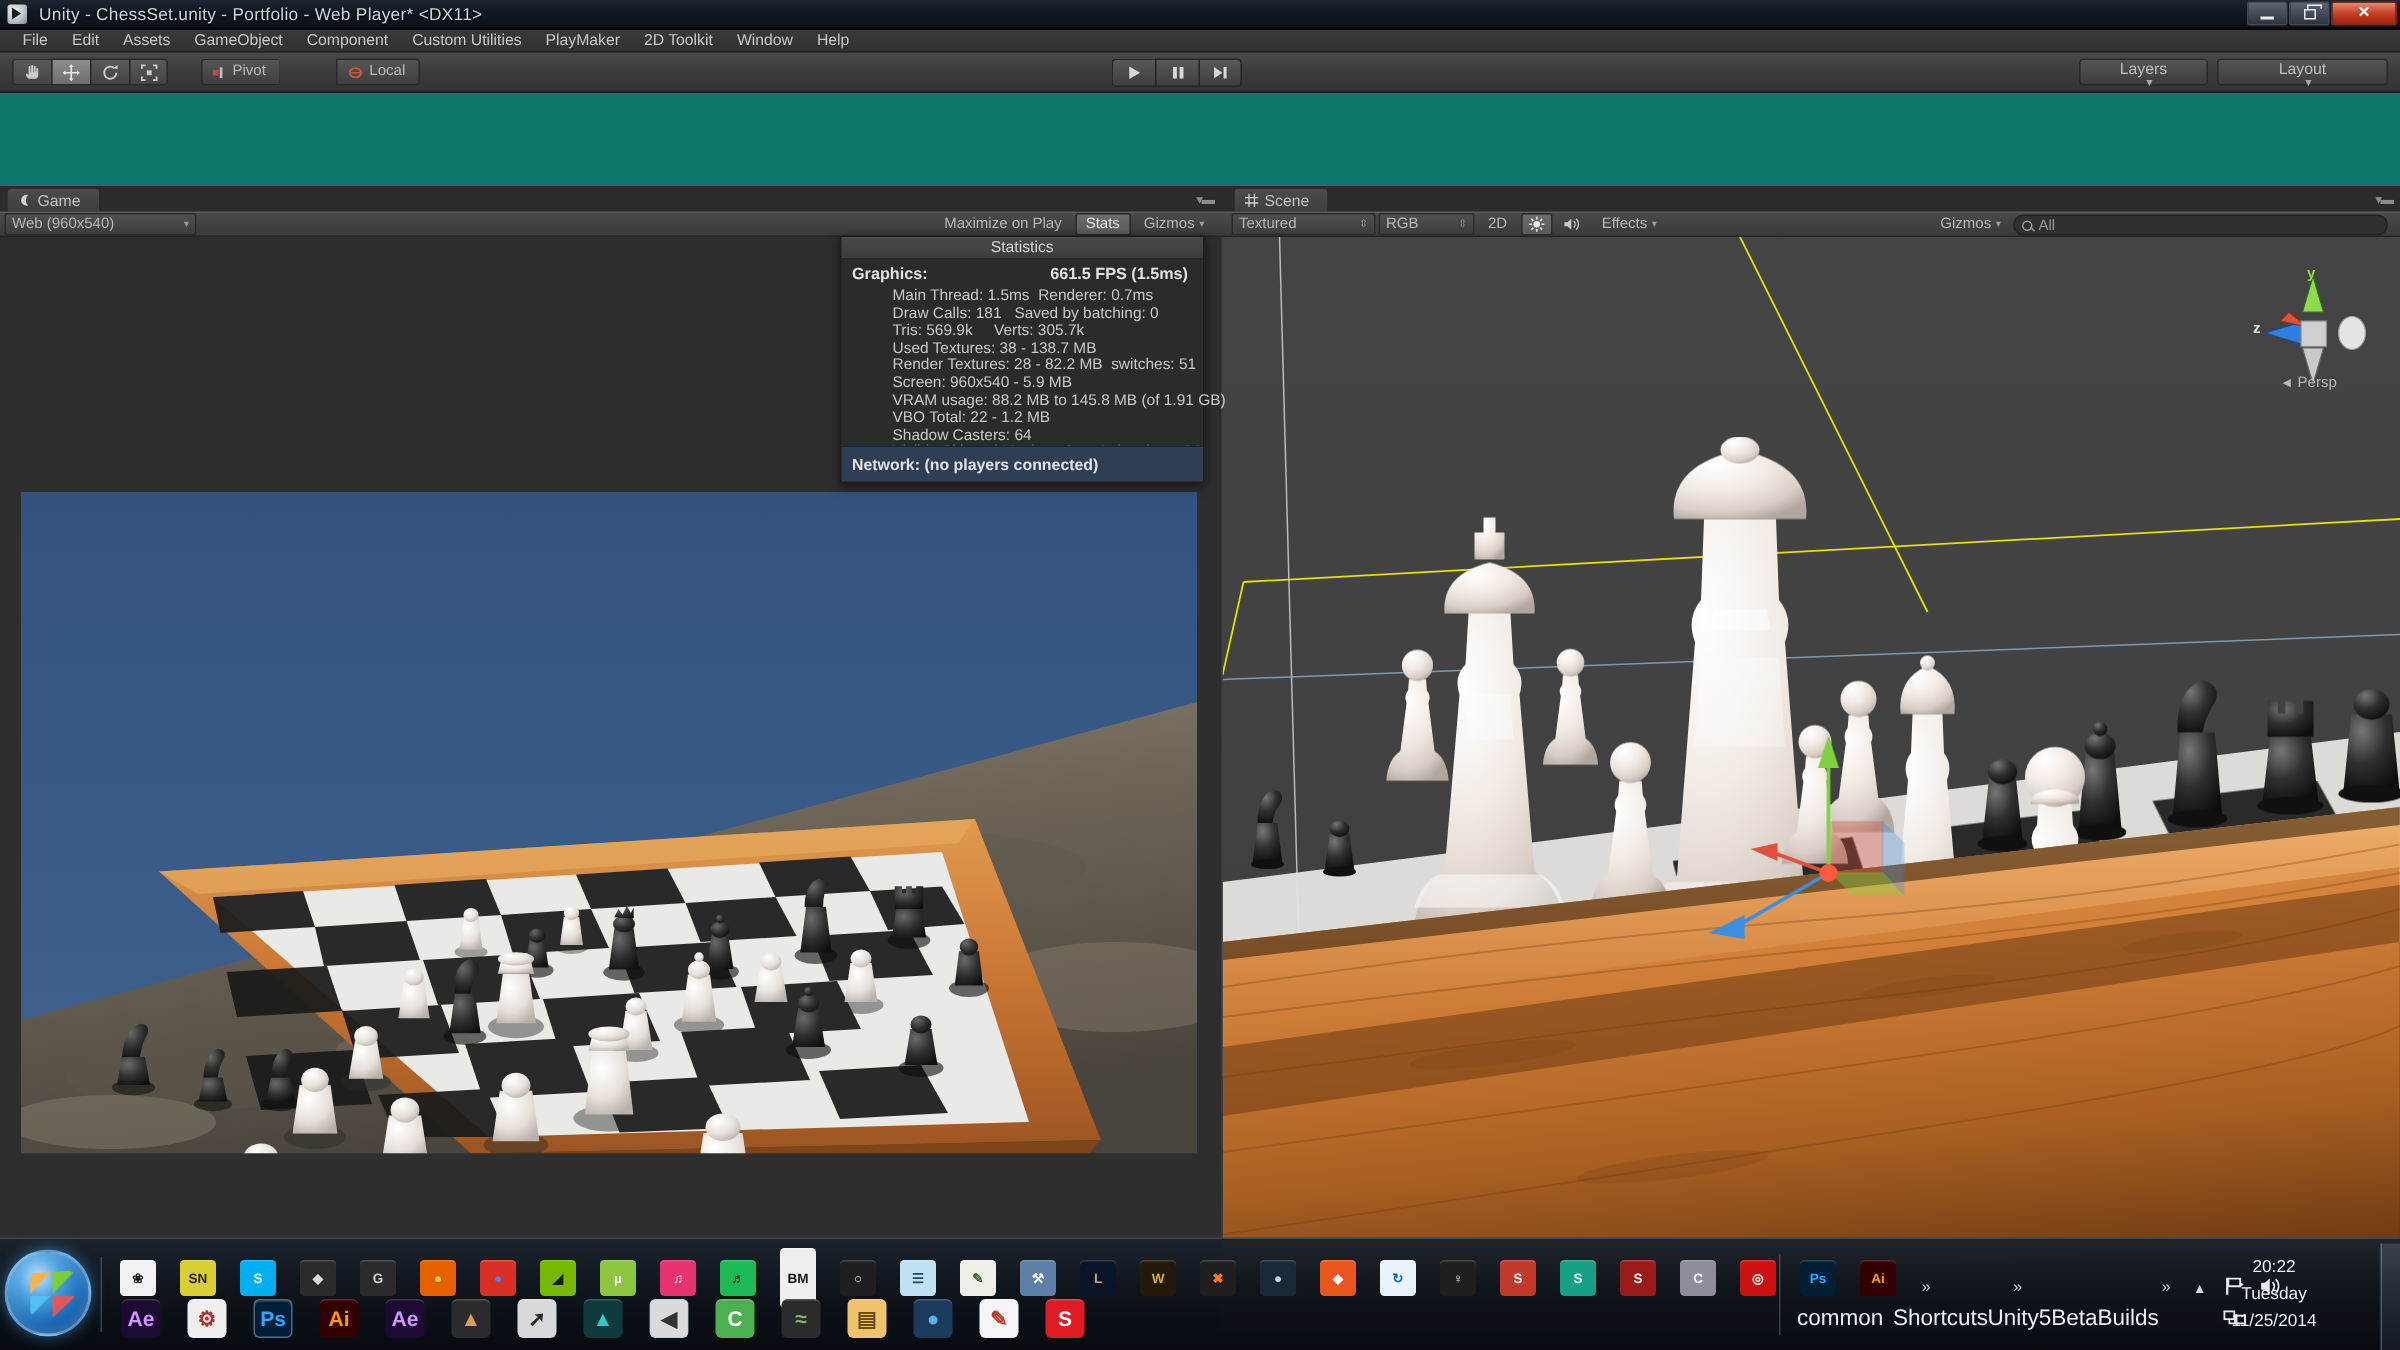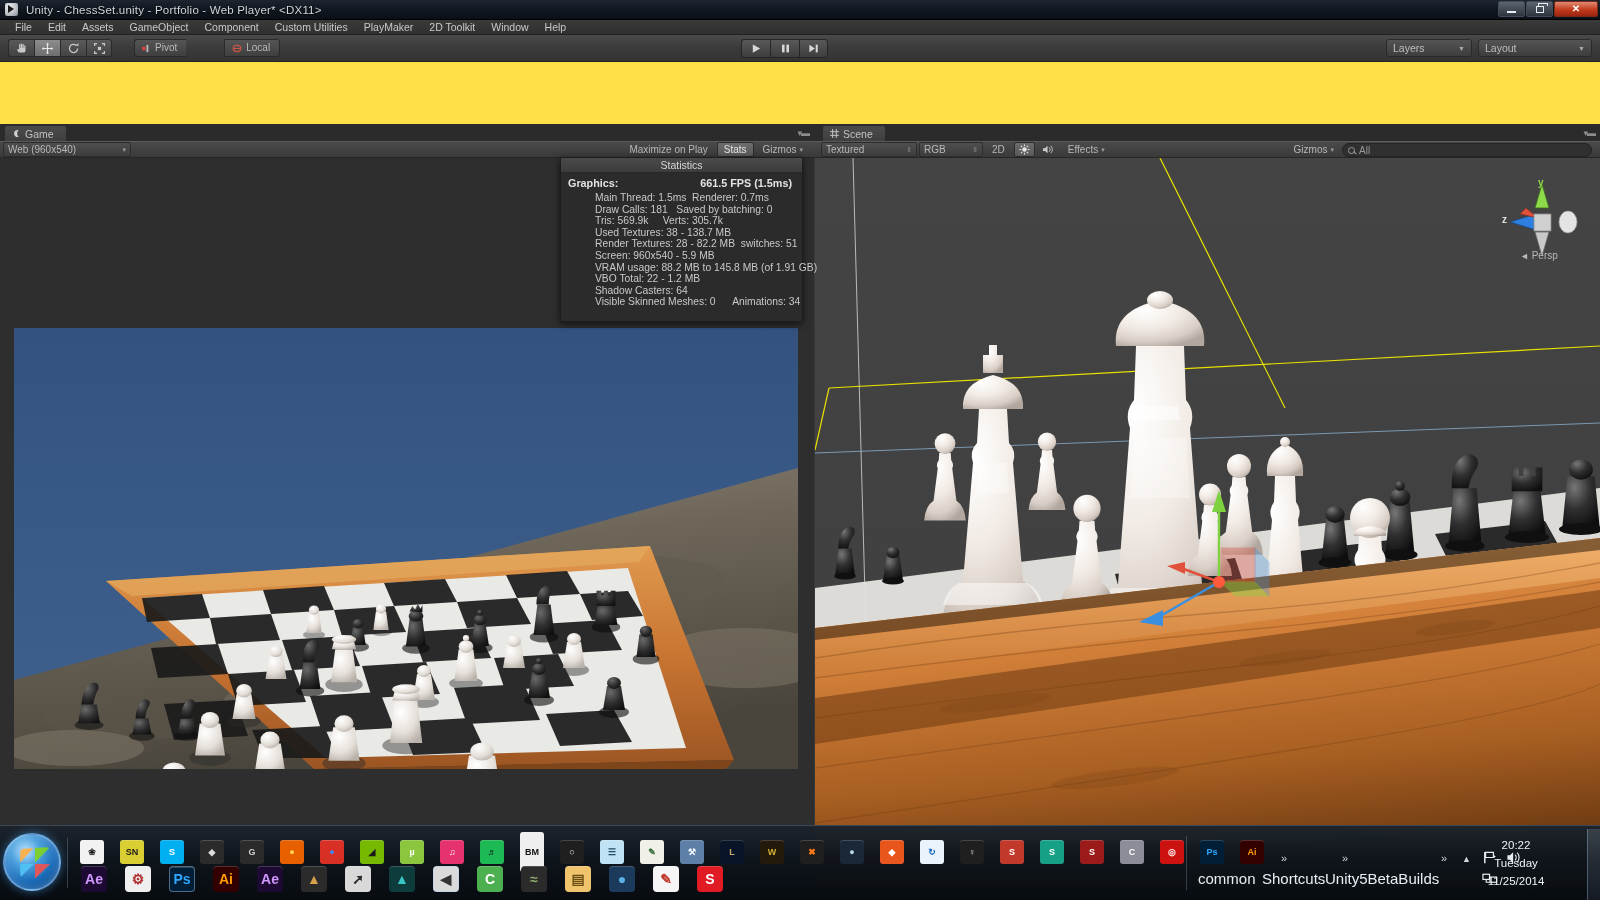--- a/index.html
+++ b/index.html
@@ -103,26 +103,26 @@
     display:flex; align-items:center; justify-content:center;
   }
   .playbtn:first-child { border-radius:3px 0 0 3px; }
   .playbtn:last-child  { border-radius:0 3px 3px 0; border-right:1px solid #262626; }
 
   .dropdown {
     height:18px; padding:0 6px;
     background:linear-gradient(to bottom,#545454,#3d3d3d);
     border:1px solid #2a2a2a; border-radius:3px;
     display:flex; align-items:center; justify-content:space-between;
-    color:#bdbdbd; font-size:10.5px;
+    color:#bdbdbd; font-size:10.5px;flex-direction:column;
   }
   .dropdown .arr { margin-left:8px; color:#aaa; font-size:7px; }
 
   
-  .dock { position:absolute; left:0; top:62px; width:1600px; height:763px; background:#fde047; }
+  .dock { position:absolute; left:0; top:62px; width:1600px; height:763px; background:#0f766e; }
 
   .panel { position:absolute; background:#393939; }
   .tabstrip { position:absolute; left:0; top:0; height:17px; width:100%; background:#2b2b2b; }
   .tab {
     position:absolute; left:4px; top:1px; height:16px; padding:0 12px 0 7px;
     background:linear-gradient(to bottom,#4b4b4b,#3f3f3f);
     border:1px solid #2b2b2b; border-bottom:none; border-radius:3px 3px 0 0;
     display:flex; align-items:center; gap:4px;
     color:#c2c2c2; font-size:10.5px; line-height:16px; white-space:nowrap;
   }
@@ -907,20 +907,21 @@
         <div>Draw Calls: 181   Saved by batching: 0</div>
         <div>Tris: 569.9k     Verts: 305.7k</div>
         <div>Used Textures: 38 - 138.7 MB</div>
         <div>Render Textures: 28 - 82.2 MB  switches: 51</div>
         <div>Screen: 960x540 - 5.9 MB</div>
         <div>VRAM usage: 88.2 MB to 145.8 MB (of 1.91 GB)</div>
         <div>VBO Total: 22 - 1.2 MB</div>
         <div>Shadow Casters: 64</div>
         <div>Visible Skinned Meshes: 0      Animations: 34</div>
       </div>
+      <div class="stats-net">Network: (no players connected)</div>
     </div>
 
   </div>
 
   <div class="taskbar">
     <div class="startorb"></div>
 
     <div class="sep-v" style="left:67px; top:12px; height:50px;"></div>
 
     <div class="trayicons" id="row1" style="left:72px; top:6px;">

